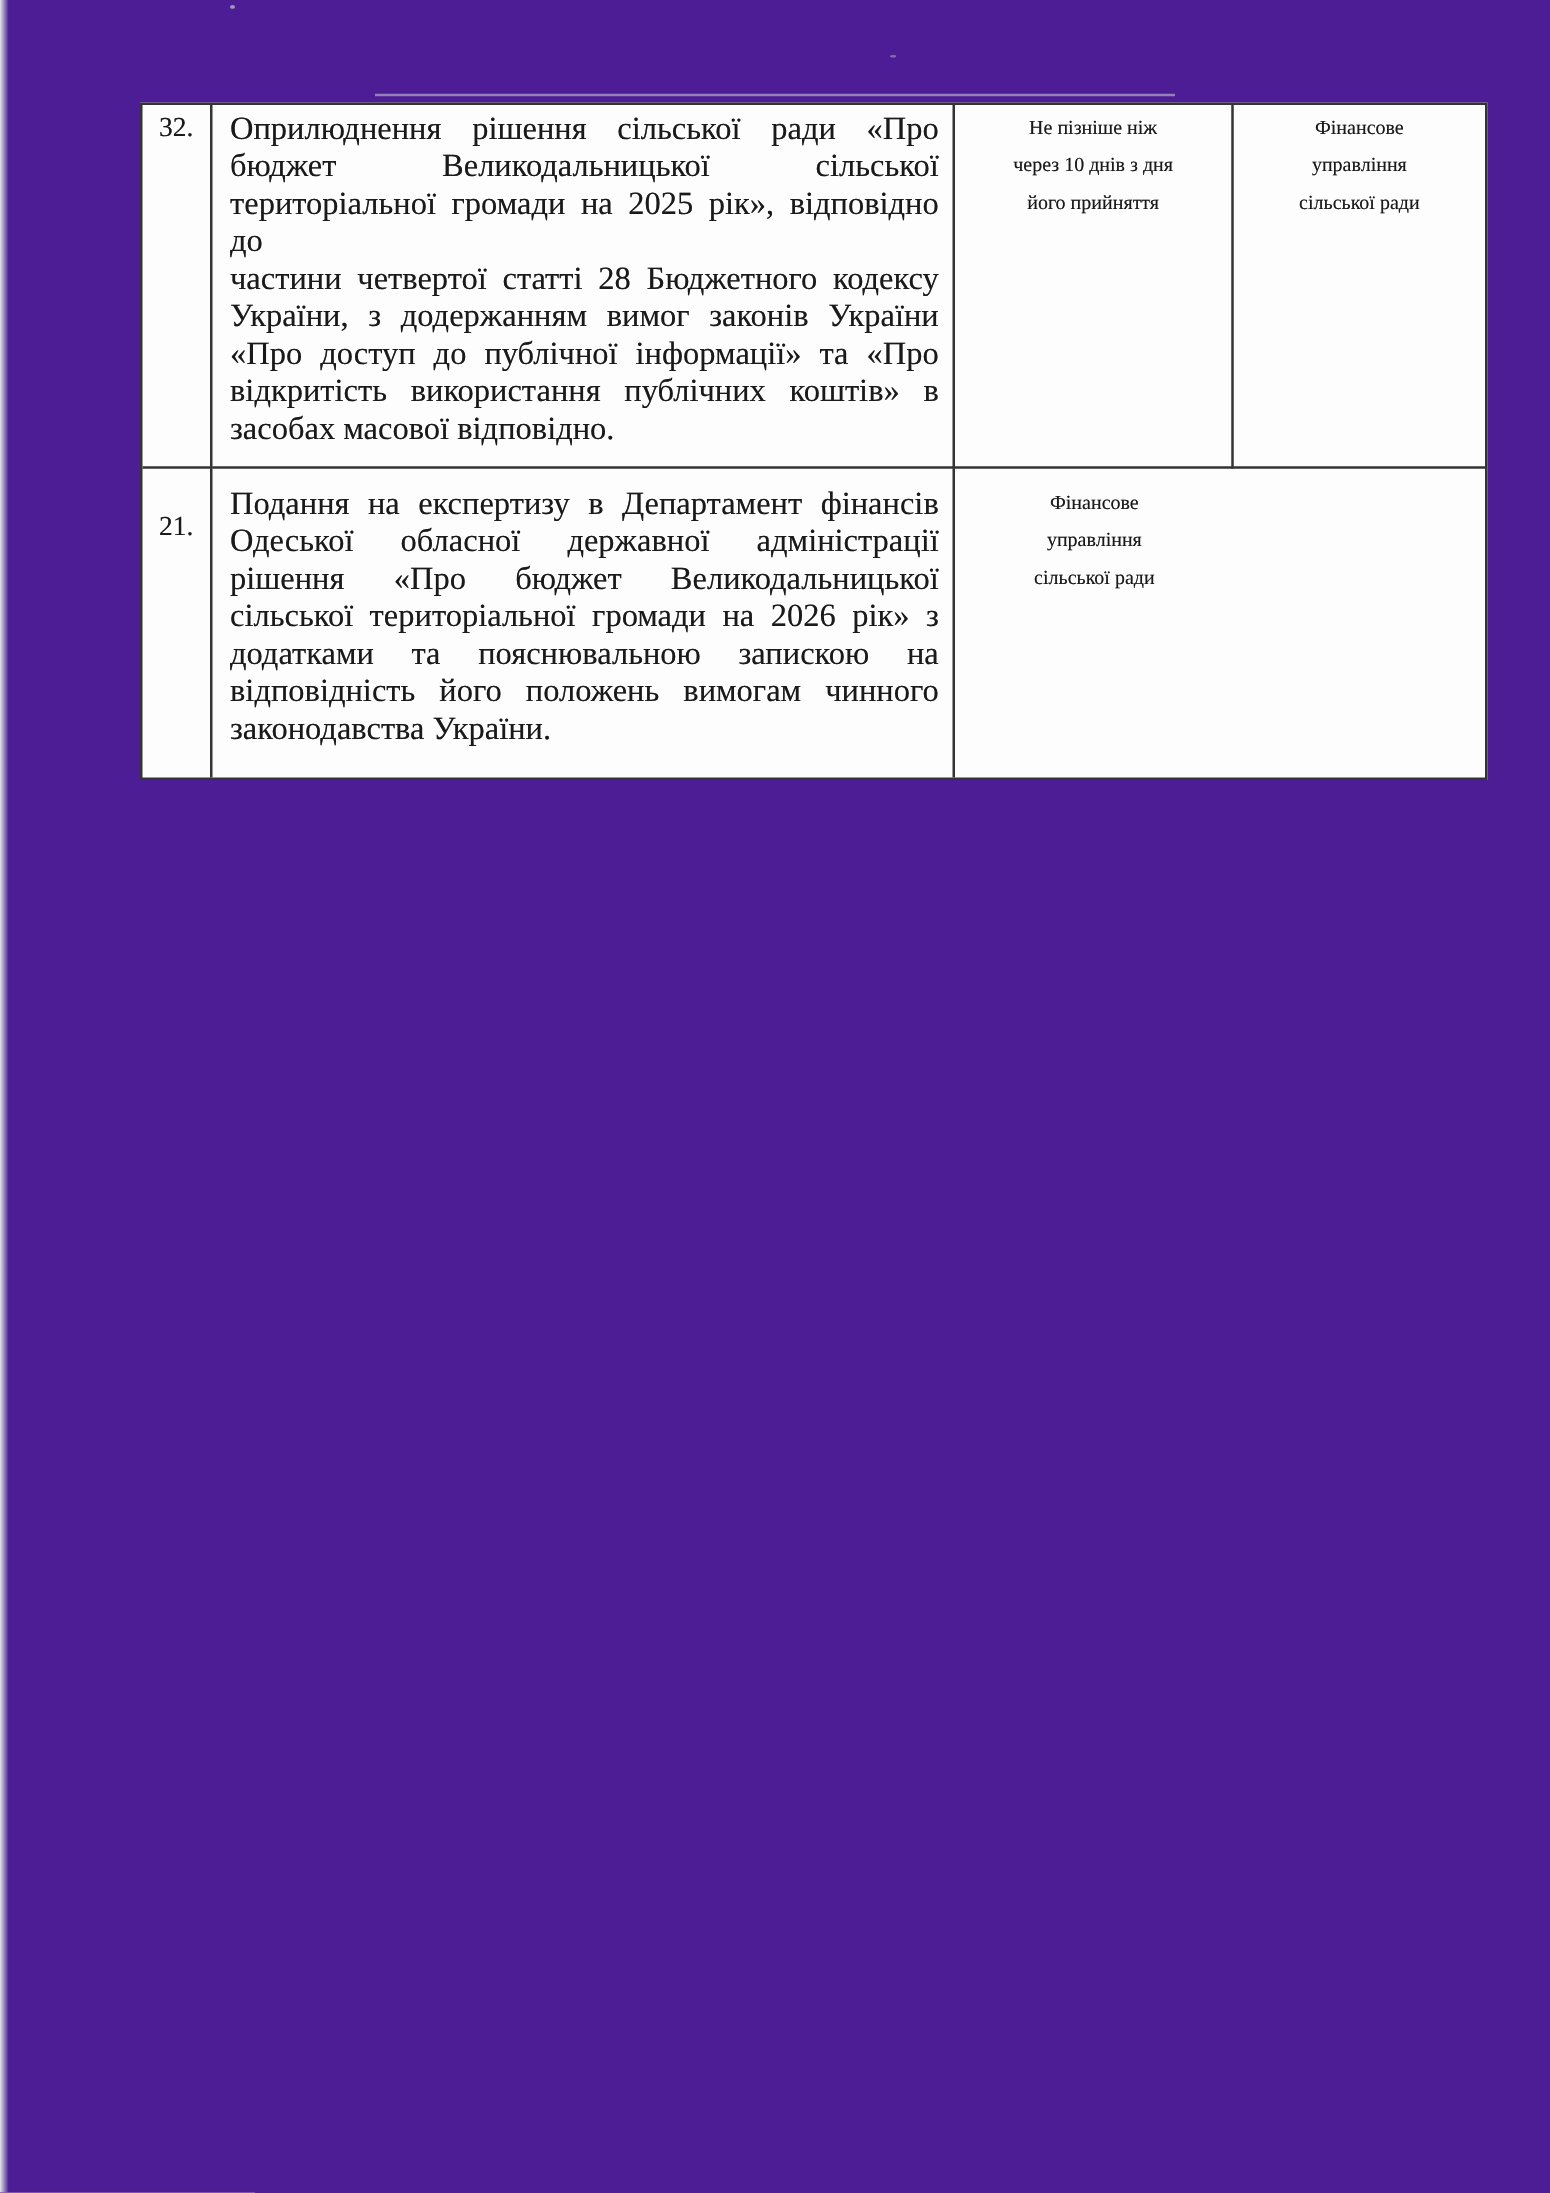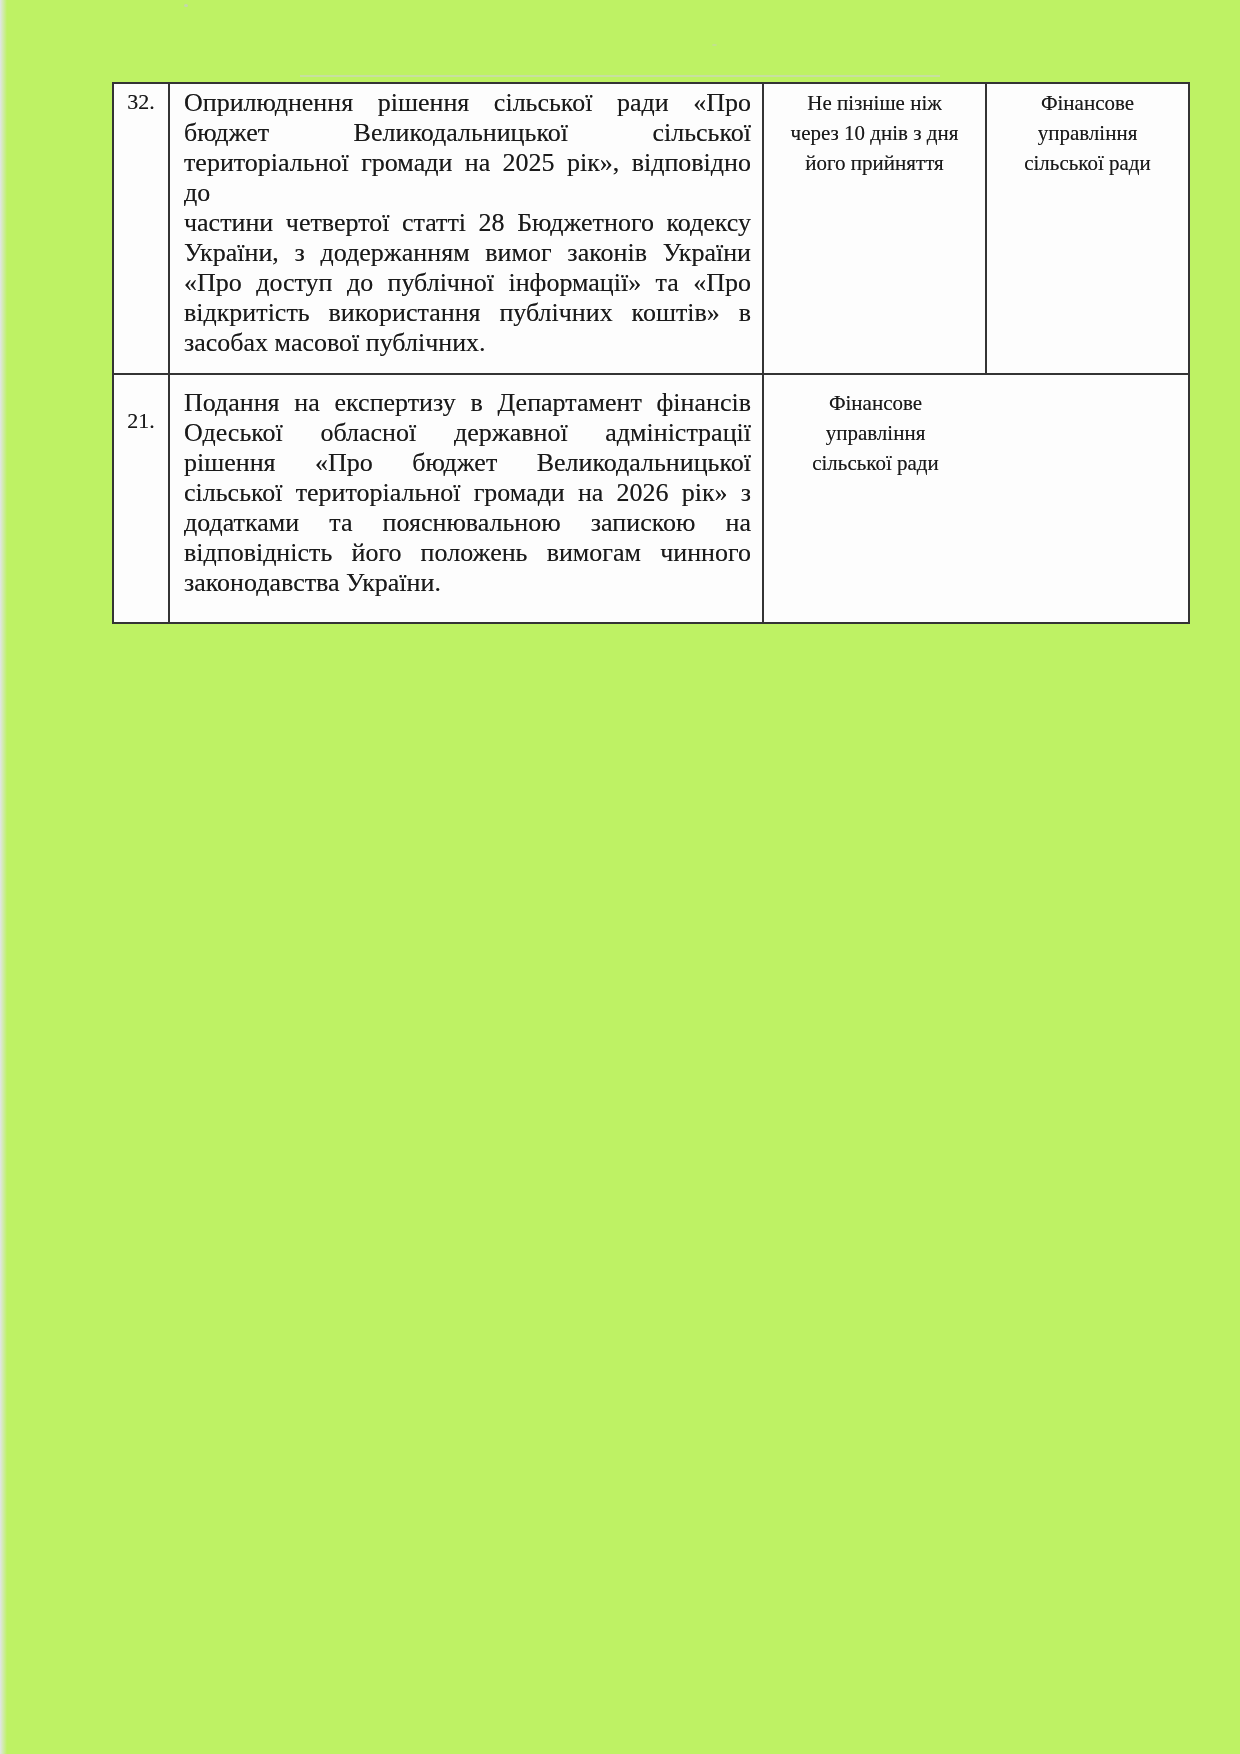--- a/index.html
+++ b/index.html
@@ -8,21 +8,21 @@
   }
   body {
     width: 1240px;
     height: 1754px;
     background: #ffffff;
   }
   .page {
     position: relative;
     width: 1240px;
     height: 1754px;
-    background: #bef264;
+    background: #4c1d95;
     font-family: "Liberation Serif", "DejaVu Serif", serif;
     color: #1a1a1a;
     overflow: hidden;
   }
   
   .scan-edge {
     position: absolute;
     left: 0;
     top: 0;
     width: 7px;
@@ -90,21 +90,21 @@
     text-align: justify;
     text-align-last: justify;
   }
   .lastline {
     display: block;
     text-align: left;
   }
 
   .center-cell {
     text-align: center;
-    font-size: 21px;
+    font-size: 16px;
     line-height: 30px;
     padding: 4px 6px 16px 6px;
   }
   .center-cell.r2 { padding-top: 13px; }
   .clines { white-space: pre-line; }
 </style>
 </head>
 <body>
 
 <div class="page">
@@ -120,21 +120,21 @@
       <span>32.</span>
     </div>
     <div class="cell br bb task-cell">
       <span class="jlines">Оприлюднення рішення сільської ради «Про
 бюджет Великодальницької сільської
 територіальної громади на 2025 рік», відповідно до
 частини четвертої статті 28 Бюджетного кодексу
 України, з додержанням вимог законів України
 «Про доступ до публічної інформації» та «Про
 відкритість використання публічних коштів» в</span>
-      <span class="lastline">засобах масової публічних.</span>
+      <span class="lastline">засобах масової відповідно.</span>
     </div>
     <div class="cell br bb center-cell">
       <span class="clines">Не пізніше ніж
 через 10 днів з дня
 його прийняття</span>
     </div>
     <div class="cell bb center-cell">
       <span class="clines">Фінансове
 управління
 сільської ради</span>

